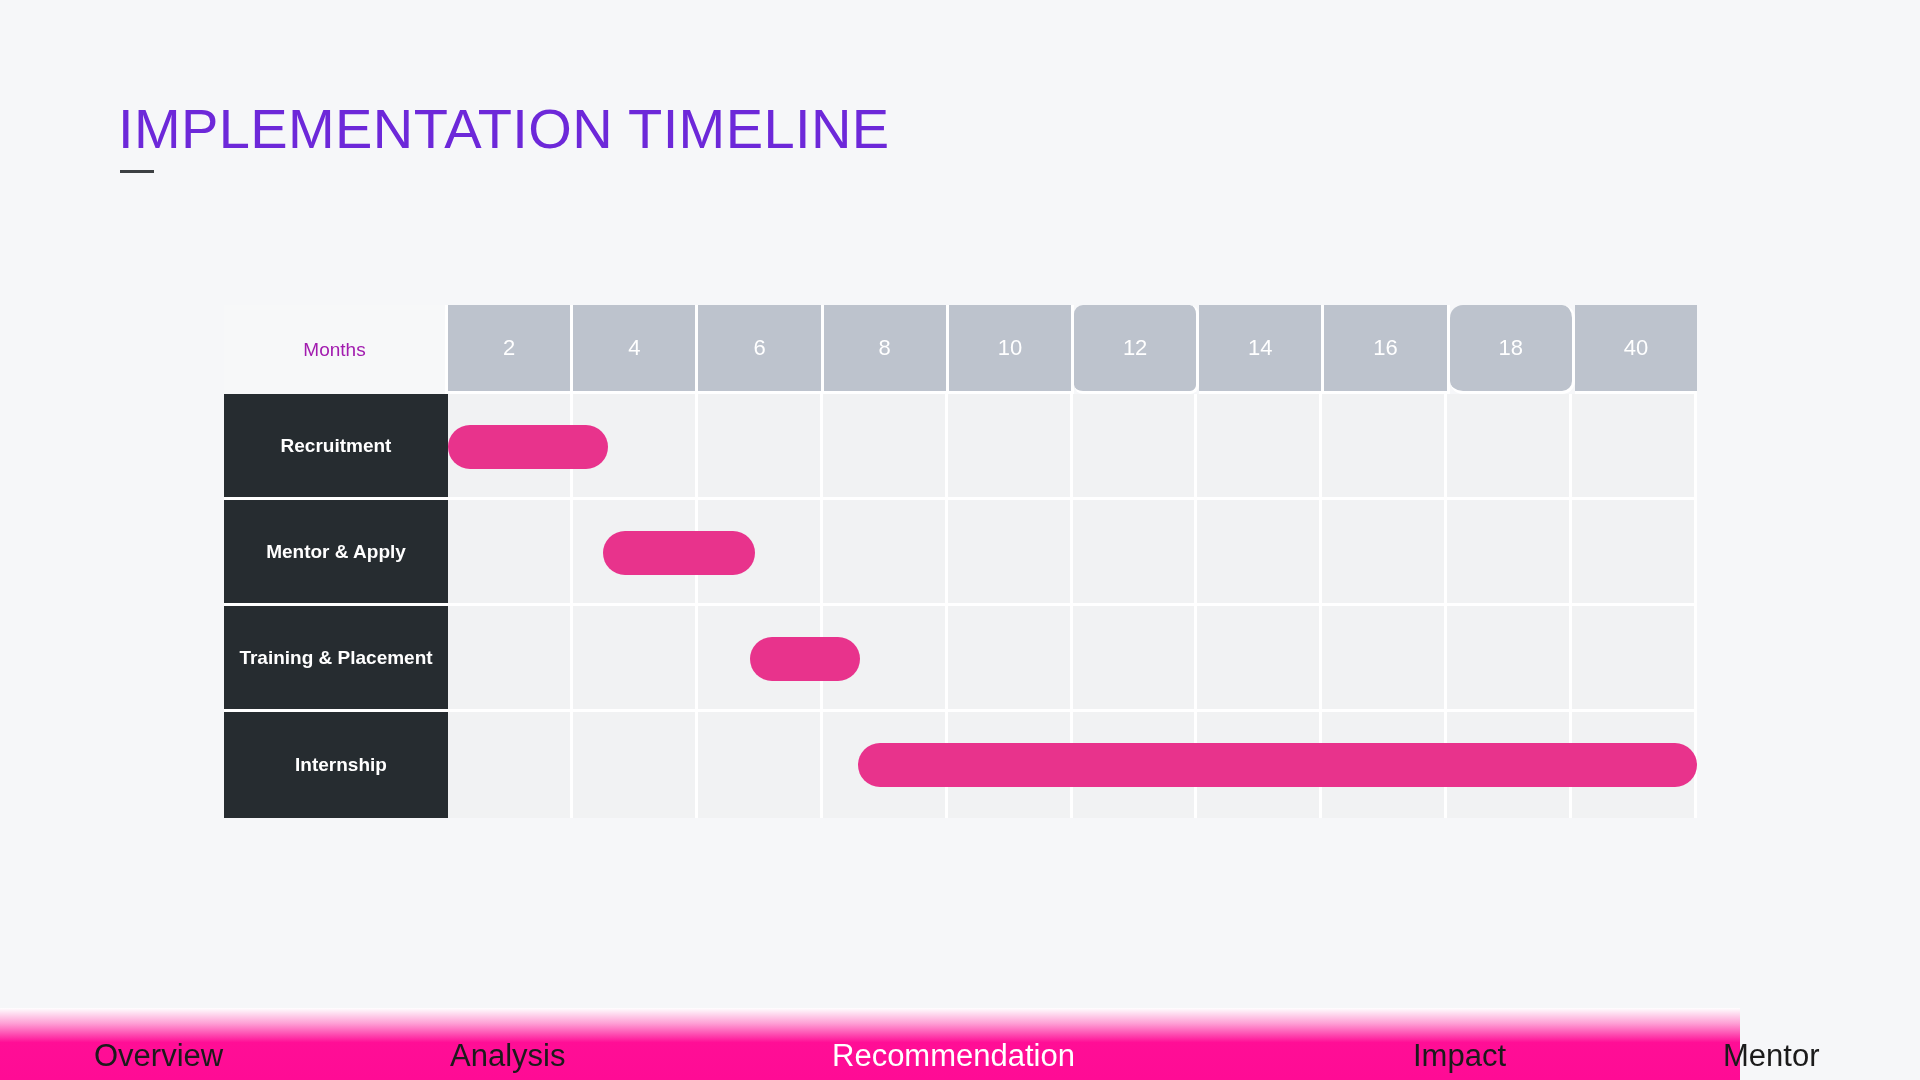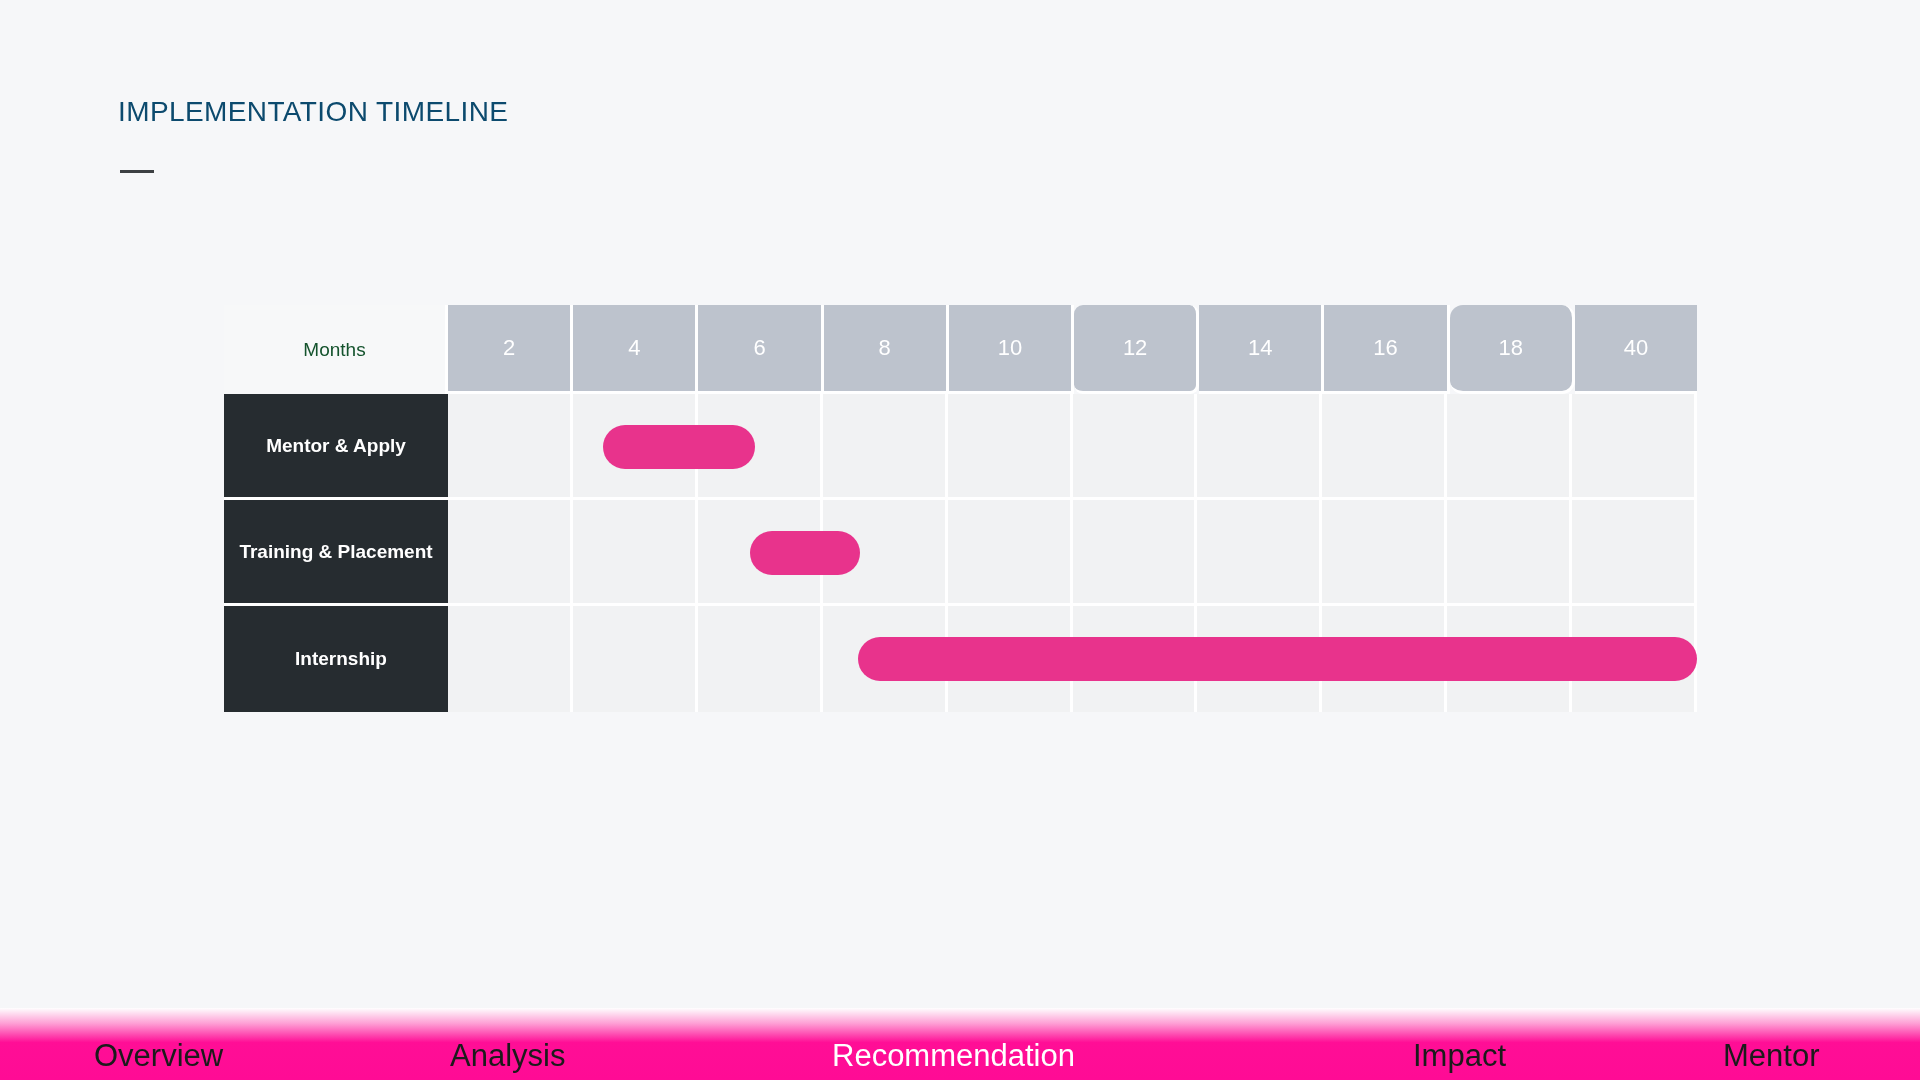--- a/index.html
+++ b/index.html
@@ -14,24 +14,24 @@
     background: #f6f7f9;
     font-family: "Liberation Sans", sans-serif;
     position: relative;
   }
 
   
   .slide-title {
     position: absolute;
     left: 118px;
     top: 96px;
-    font-size: 28px;
+    font-size: 56px;
     font-weight: 400;
     letter-spacing: 0.4px;
-    color: #0c4a6e;
+    color: #6d28d9;
     white-space: nowrap;
   }
 
   .title-rule {
     position: absolute;
     left: 120px;
     top: 170px;
     width: 34px;
     height: 3px;
     background: #3c4043;
@@ -59,21 +59,21 @@
     flex: 0 0 224px;
     display: flex;
     align-items: center;
     justify-content: center;
     text-align: center;
     padding: 0 14px;
   }
 
   .header-row .label-cell {
     background: #f7f8f9;
-    color: #14532d;
+    color: #a21caf;
     font-size: 19px;
     font-weight: 400;
     border-right: 3px solid #ffffff;
   }
 
   .body-row .label-cell {
     background: #262c30;
     color: #ffffff;
     font-size: 19px;
     font-weight: 700;
@@ -119,21 +119,21 @@
     border-radius: 24px;
     background: #e8338c;
     z-index: 4;
   }
 
   
   .footer {
     position: absolute;
     left: 0;
     bottom: 0;
-    width: 1920px;
+    width: 1740px;
     height: 72px;
     background: linear-gradient(to bottom,
         rgba(255,255,255,0.95) 0%,
         rgba(255,140,205,0.85) 22%,
         #ff0e96 48%,
         #ff0b95 100%);
   }
 
   .footer-inner {
     position: absolute;
@@ -173,20 +173,36 @@
       <div class="month-cell" style="background: rgb(189, 195, 205);">8</div>
       <div class="month-cell" style="background: rgb(189, 195, 205);">10</div>
       <div class="month-cell" style="background: rgb(189, 195, 205); border-radius: 9px;">12</div>
       <div class="month-cell" style="background: rgb(189, 195, 205);">14</div>
       <div class="month-cell" style="background: rgb(189, 195, 205);">16</div>
       <div class="month-cell" style="background: rgb(189, 195, 205); border-radius: 13px;">18</div>
       <div class="month-cell" style="background: rgb(189, 195, 205);">40</div>
     </div>
   </div>
 
+  <div class="gantt-row body-row">
+    <div class="label-cell" style="background: rgb(38, 44, 48);">Recruitment</div>
+    <div class="track">
+      <div class="grid-cell" style="background: rgb(241, 242, 243);"></div>
+      <div class="grid-cell" style="background: rgb(241, 242, 243);"></div>
+      <div class="grid-cell" style="background: rgb(241, 242, 243);"></div>
+      <div class="grid-cell" style="background: rgb(241, 242, 243);"></div>
+      <div class="grid-cell" style="background: rgb(241, 242, 243);"></div>
+      <div class="grid-cell" style="background: rgb(241, 242, 243);"></div>
+      <div class="grid-cell" style="background: rgb(241, 242, 243);"></div>
+      <div class="grid-cell" style="background: rgb(241, 242, 243);"></div>
+      <div class="grid-cell" style="background: rgb(241, 242, 243);"></div>
+      <div class="grid-cell" style="background: rgb(241, 242, 243);"></div>
+      <div class="bar" style="left: 0%; width: 12.8%; background: rgb(232, 51, 140);"></div>
+    </div>
+  </div>
 
   <div class="gantt-row body-row">
     <div class="label-cell" style="background: rgb(38, 44, 48);">Mentor &amp; Apply</div>
     <div class="track">
       <div class="grid-cell" style="background: rgb(241, 242, 243);"></div>
       <div class="grid-cell" style="background: rgb(241, 242, 243);"></div>
       <div class="grid-cell" style="background: rgb(241, 242, 243);"></div>
       <div class="grid-cell" style="background: rgb(241, 242, 243);"></div>
       <div class="grid-cell" style="background: rgb(241, 242, 243);"></div>
       <div class="grid-cell" style="background: rgb(241, 242, 243);"></div>

